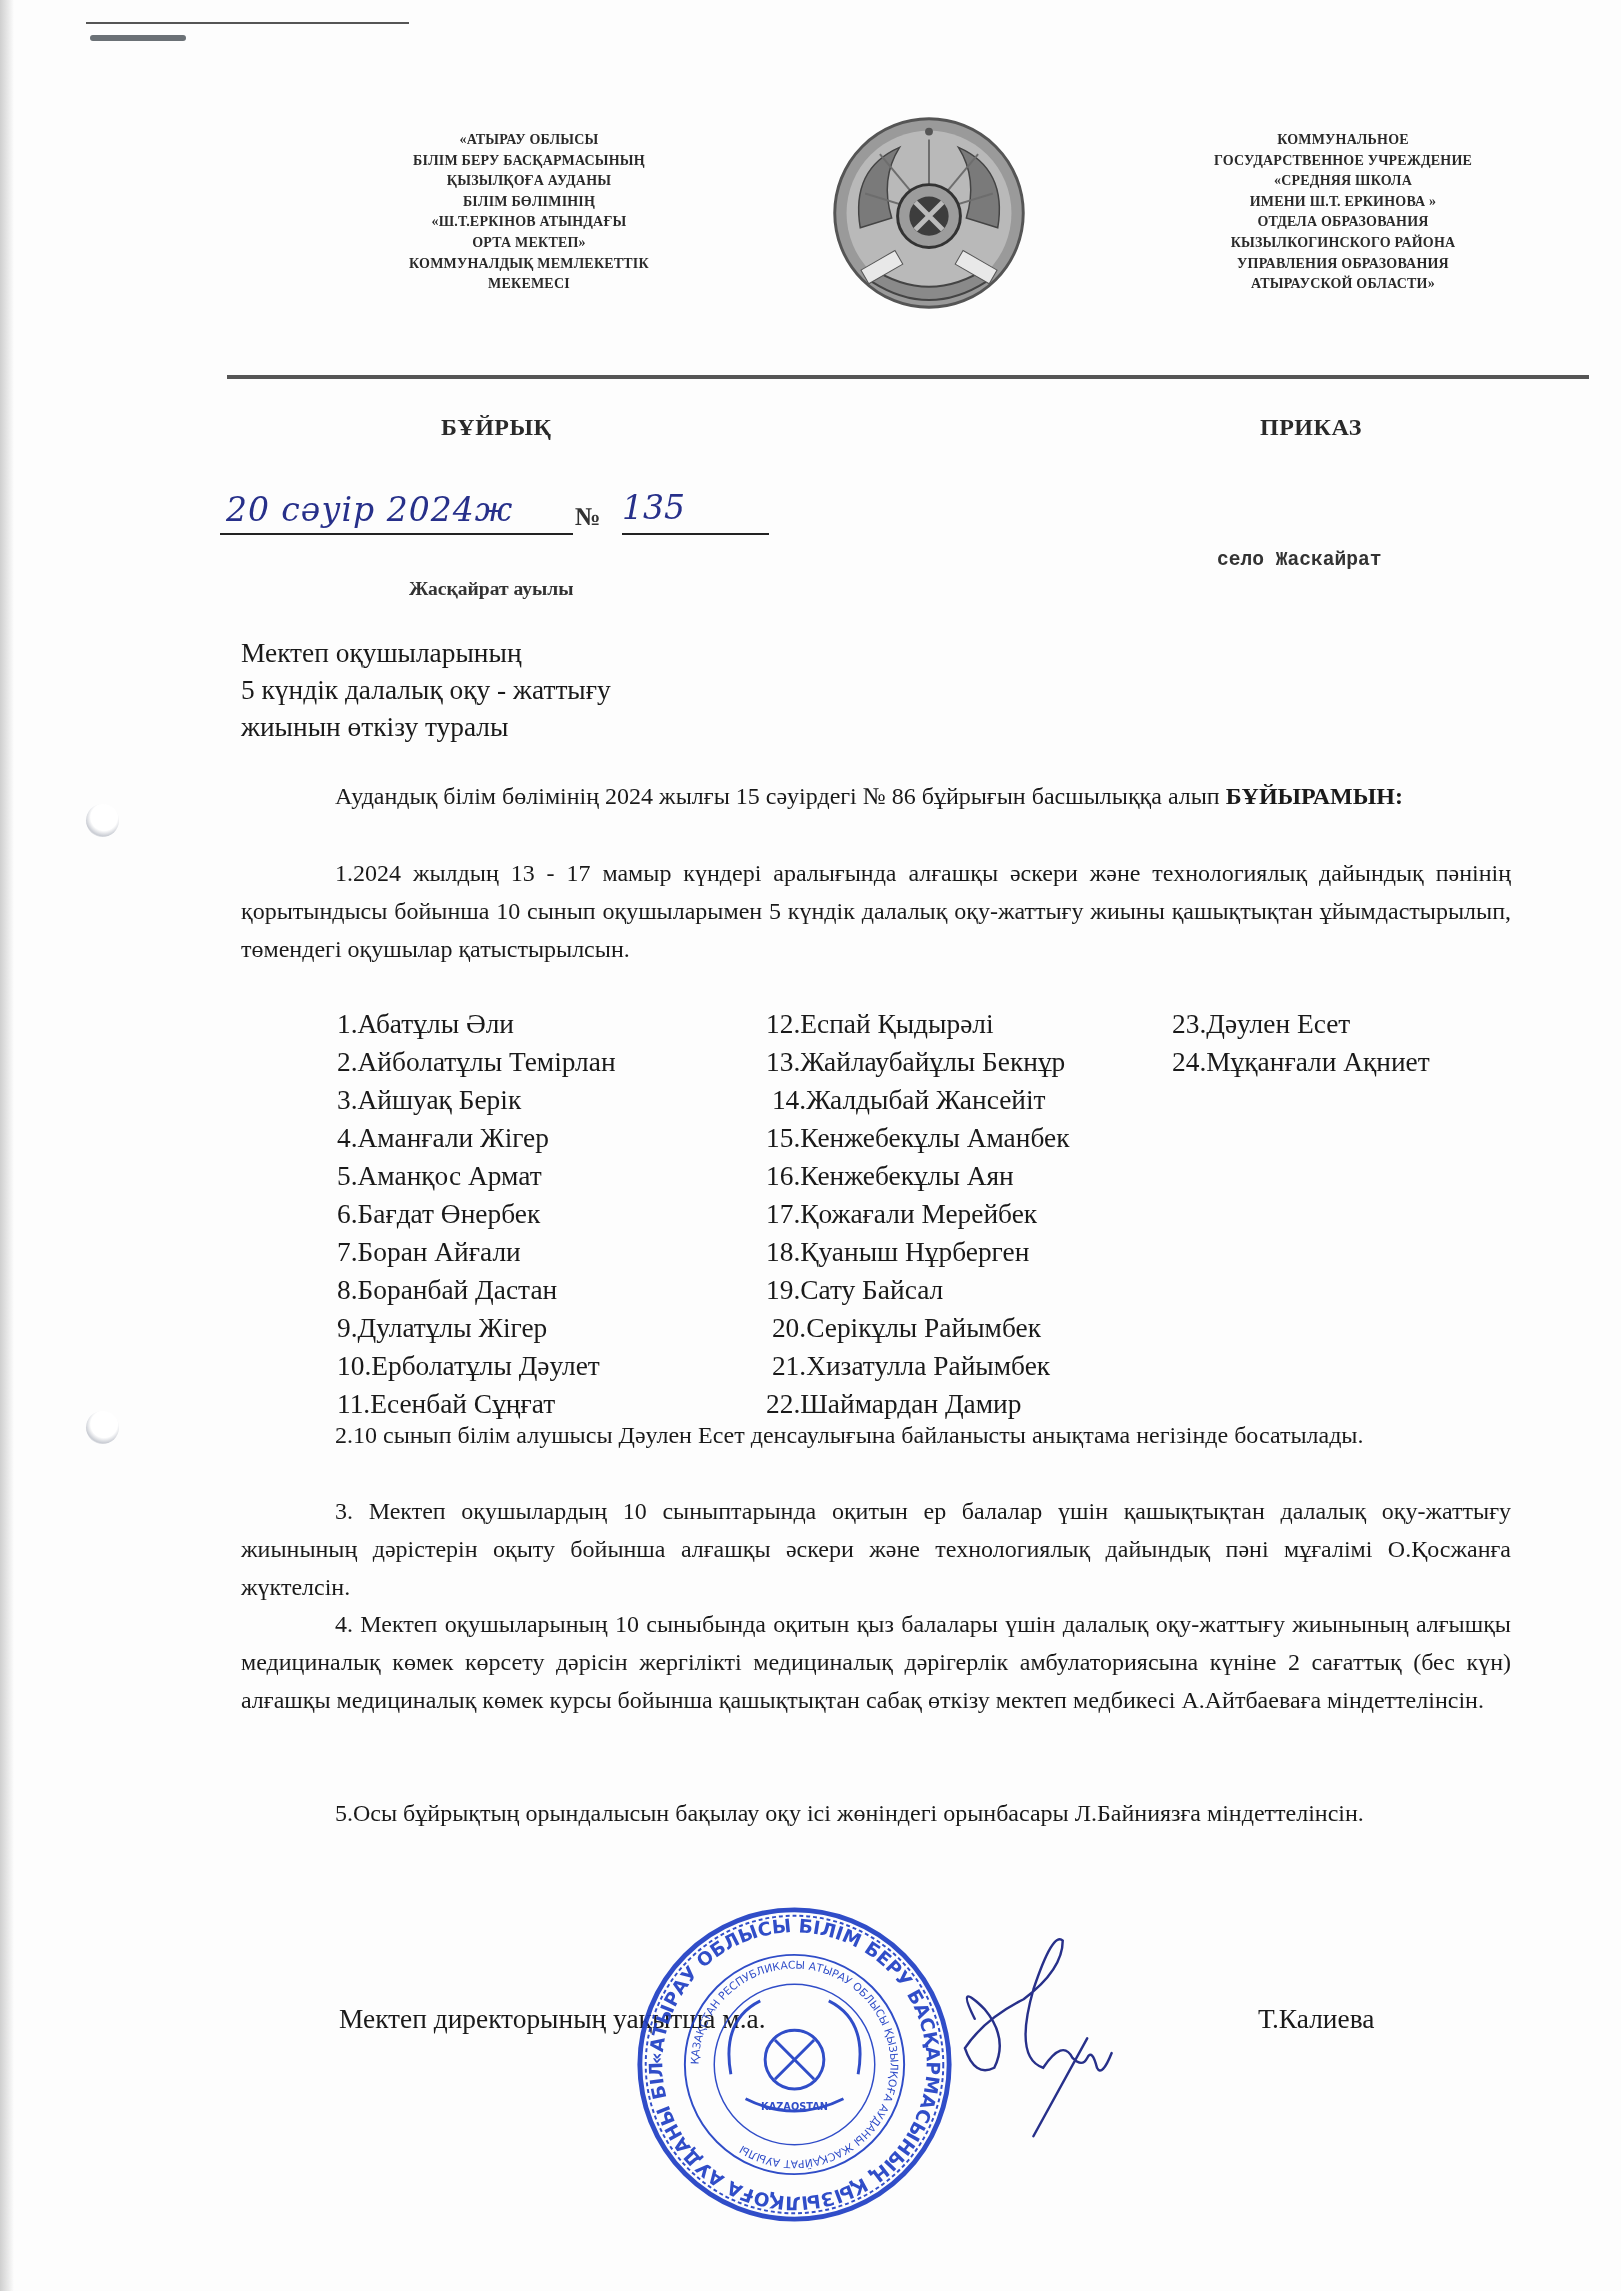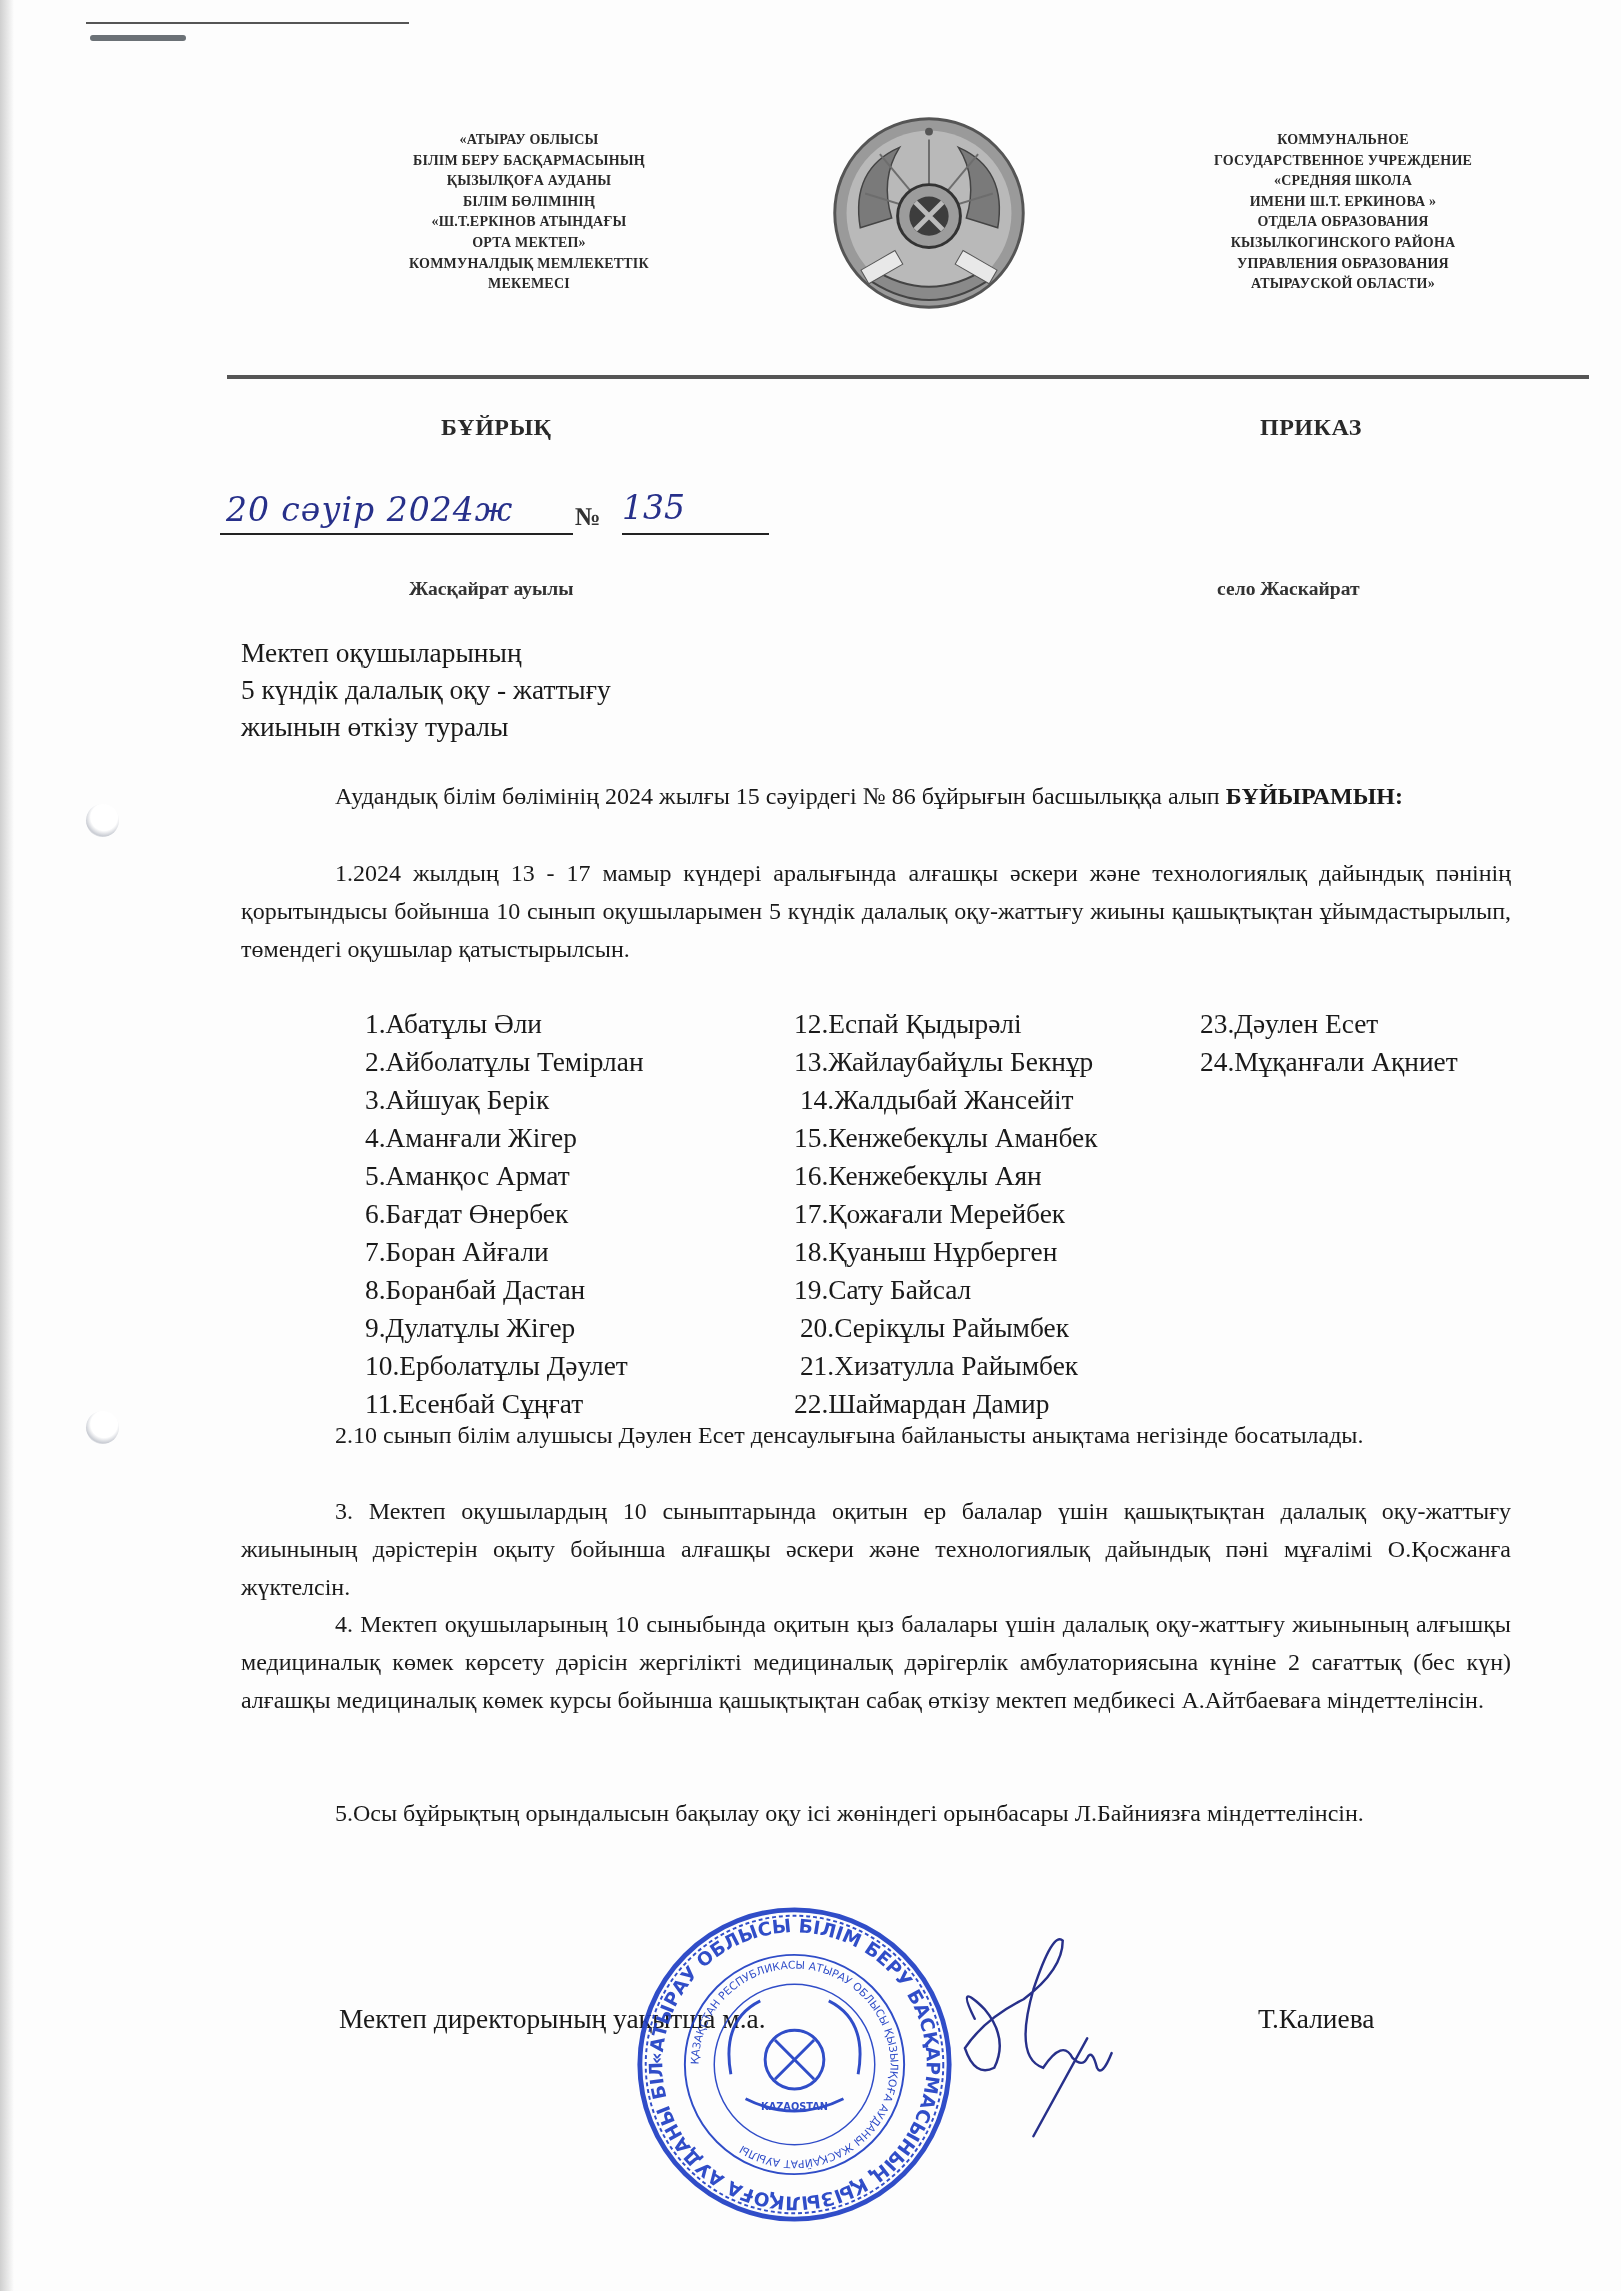--- a/index.html
+++ b/index.html
@@ -29,33 +29,33 @@
   .date-line { left: 220px; top: 498px; width: 549px; height: 39px; }
   .date-line .u1 { position:absolute; left:0; top:35px; width:353px; height:2px; background:#222; }
   .date-line .u2 { position:absolute; left:402px; top:35px; width:147px; height:2px; background:#222; }
   .date-line .hand { position:absolute; font-family: "DejaVu Serif", serif; font-style: italic; color:#27308a; font-size: 33px; }
   .date-line .hand-date { left: 5.9px; top: -7.8px; letter-spacing: 1px; }
   .date-line .no { position:absolute; left: 355px; top: 3.9px; font-size: 25.5px; font-weight:bold; color:#333; }
   .date-line .hand-num { left: 402px; top: -9.8px; }
 
   .place { font-weight: bold; font-size: 19.6px; color: #333; }
   .place-kz { left: 409px; top: 578px; }
-  .place-ru { left: 1217px; top: 578px; }
+  .place-ru { left: 1217px; top: 549px; font-family: Liberation Mono, monospace; }
 
   .subject { left: 241px; top: 635px; font-size: 27.4px; line-height: 37px; }
 
   .body-text { font-size: 24px; line-height: 38px; text-align: justify; }
   .para { position: absolute; left: 241px; width: 1270px; }
   .indent { text-indent: 94px; }
   .p-intro { top: 777px; }
   .p-intro b { font-weight: bold; }
   .p1 { top: 854px; }
 
   .names { position: absolute; font-size: 27.4px; line-height: 38px; }
-  .names div { white-space: nowrap; margin-left: 28px; }
+  .names div { white-space: nowrap; }
   .col1 { left: 337px; top: 1005px; }
   .col2 { left: 766px; top: 1005px; }
   .col3 { left: 1172px; top: 1005px; }
 
   .p2 { top: 1416px; }
   .p3 { top: 1492px; }
   .p4 { top: 1605px; }
   .p5 { top: 1794px; }
 
   .signature-row { left: 339px; top: 2004px; font-size: 27.4px; }

